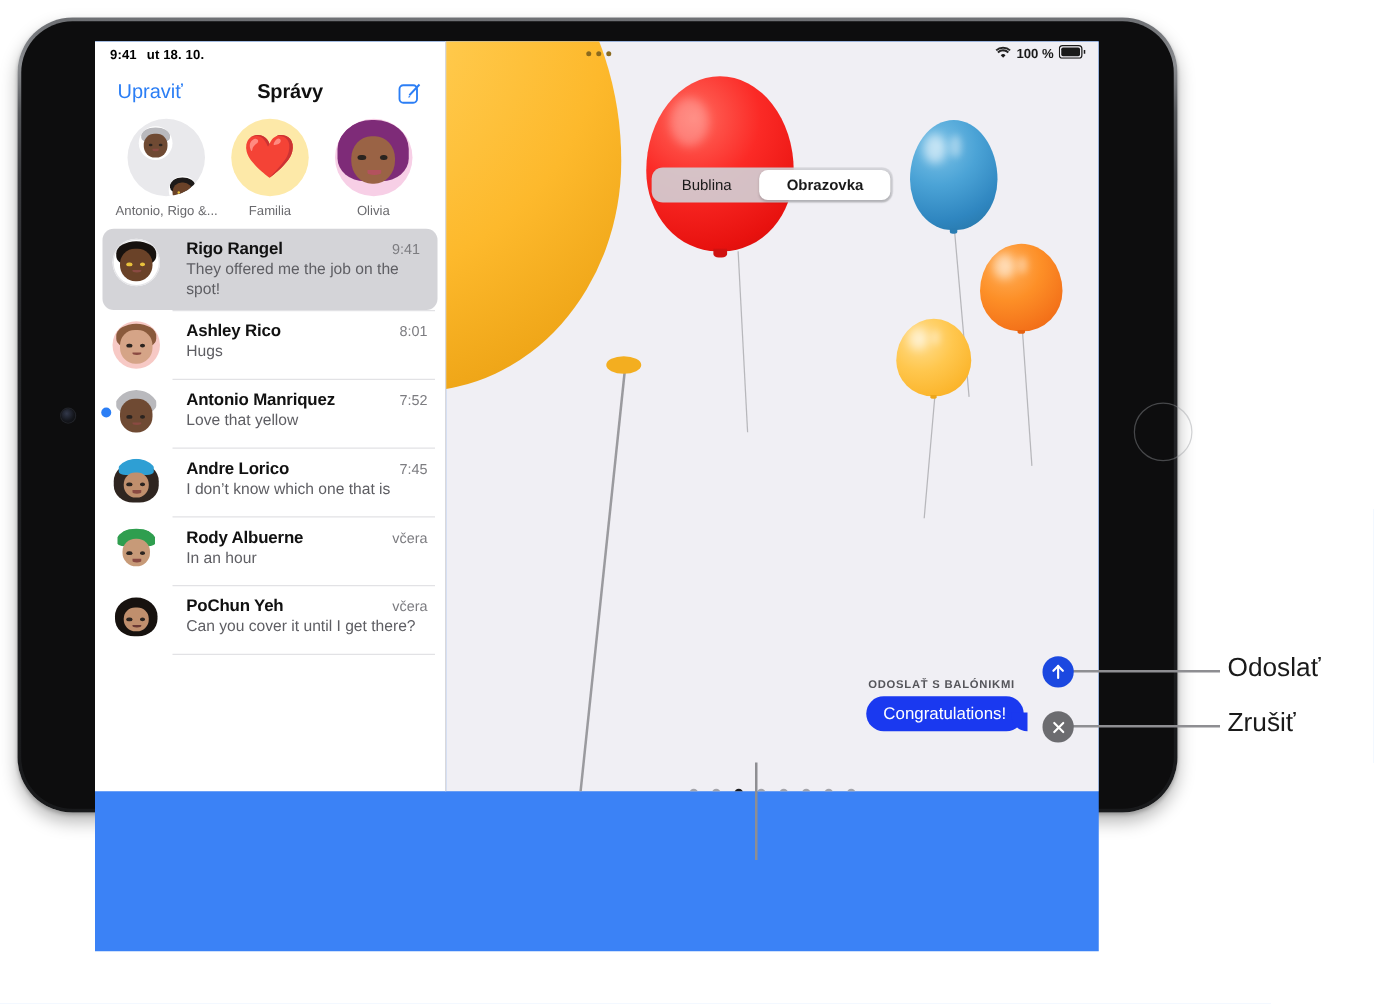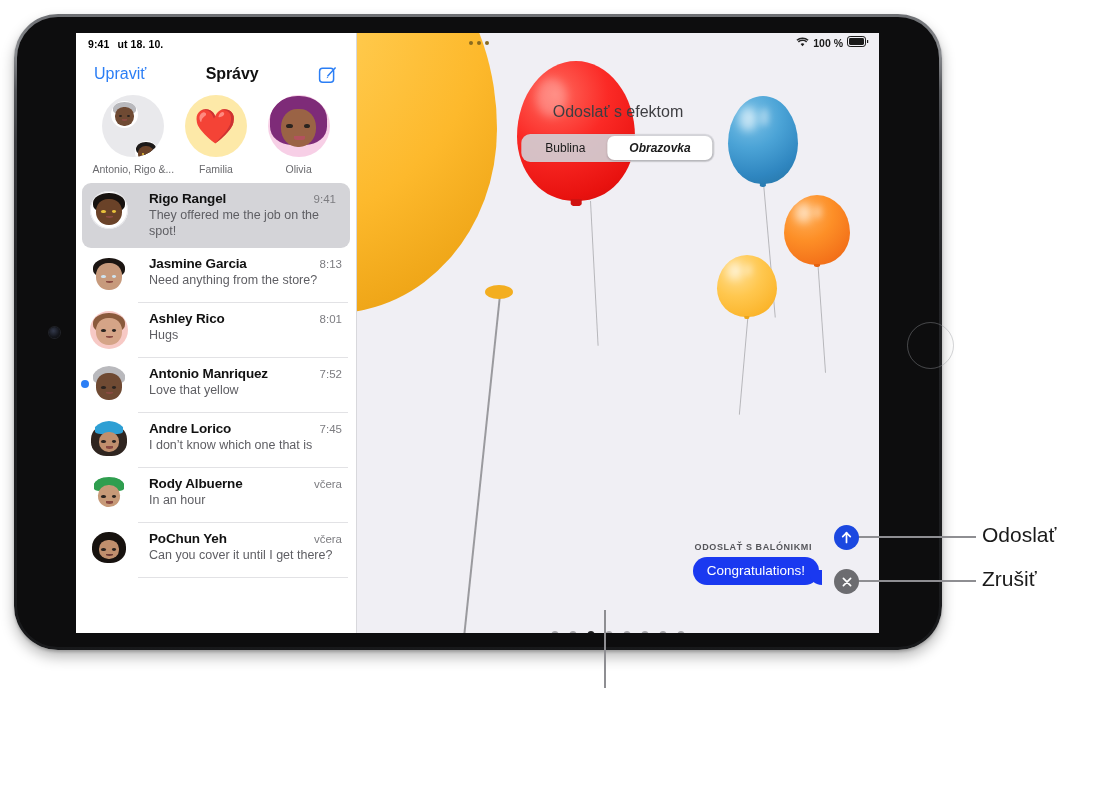--- a/index.html
+++ b/index.html
@@ -36,21 +36,21 @@
     position: absolute; left: 893px; top: 308px;
     width: 47px; height: 47px; border-radius: 50%;
     border: 1.6px solid rgba(150,152,158,.42);
     background: transparent;
   }
 
   
   .screen {
     position: absolute;
     left: 76px; top: 33px;
-    width: 803px; height: 600px;
+    width: 803px; height: 728px;
     background: #3b82f6;
     overflow: hidden;
     padding-left: 24px;
   }
 
   
   .sidebar {
     position: absolute; left: 0; top: 0;
     width: 281px; height: 600px;
     background: #ffffff;
@@ -159,21 +159,21 @@
   }
   .seg {
     position: absolute; top: 101px; left: 50%; transform: translateX(-50%);
     display: flex; background: rgba(210,210,215,.9);
     border-radius: 9px; padding: 2px; z-index: 8;
     box-shadow: 0 0 0 .5px rgba(0,0,0,.04);
   }
   .seg-item {
     padding: 5px 22px; font-size: 12px; border-radius: 7px; color: #1a1a1a; font-weight: bold;
   }
-  .seg-item.active { background: #ffffff; box-shadow: 0 1px 2px rgba(0,0,0,.18); font-style: italic; }
+  .seg-item.active { background: #ffffff; box-shadow: 0 1px 2px rgba(0,0,0,.18); }
   .seg-item:not(.active){ font-weight: normal; }
 
   .sendlabel {
     position: absolute; right: 67px; top: 509px;
     font-size: 9px; letter-spacing: .6px; color: #55555a; font-weight: bold;
     z-index: 8;
   }
   .bubble {
     position: absolute; right: 60px; top: 524px;
     background: #1a39f0; color: #fff;
@@ -302,36 +302,20 @@
           </div>
           <div class="conv-body">
             <div class="conv-top">
               <span class="conv-name">Rigo Rangel</span>
               <span class="conv-time">9:41</span>
             </div>
             <div class="conv-prev">They offered me the job on the spot!</div>
           </div>
         </div>
 
-        <div class="conv">
-          <div class="conv-av mem" style="background:#fff;">
-            <div class="hair" style="background:#1b1512;"></div>
-            <div class="skin" style="background:#c79a7c;"></div>
-            <div class="eye l" style="background:#cfe3ef;"></div>
-              <div class="eye r" style="background:#cfe3ef;"></div>
-              <div class="mouth"></div>
-          </div>
-          <div class="conv-body">
-            <div class="conv-top">
-              <span class="conv-name">Jasmine Garcia</span>
-              <span class="conv-time">8:13</span>
-            </div>
-            <div class="conv-prev">Need anything from the store?</div>
-          </div>
-        </div>
         <div class="divider"></div>
 
         <div class="conv">
           <div class="conv-av mem" style="background:#f7c9c5;">
             <div class="hair" style="background:#8a5a3c;"></div>
             <div class="skin" style="background:#d5a487;"></div>
             <div class="eye l" style="top:48%;"></div>
               <div class="eye r" style="top:48%;"></div>
               <div class="mouth"></div>
           </div>
@@ -482,21 +466,20 @@
         <span>100 %</span>
         <span>
           <svg width="22" height="11" viewBox="0 0 22 11">
             <rect x="0.5" y="0.5" width="18" height="10" rx="2.6" fill="none" stroke="#1a1a1a" stroke-width="1"></rect>
             <rect x="2" y="2" width="15" height="7" rx="1.4" fill="#1a1a1a"></rect>
             <path d="M20 4 h1.2 v3 H20z" fill="#1a1a1a"></path>
           </svg>
         </span>
       </div>
 
-      <div class="eff-title">Odoslať s efektom</div>
 
       <div class="seg">
         <div class="seg-item">Bublina</div>
         <div class="seg-item active">Obrazovka</div>
       </div>
 
       <div class="sendlabel">ODOSLAŤ S BALÓNIKMI</div>
       <div class="bubble">Congratulations!</div>
 
       <div class="pagedots">

